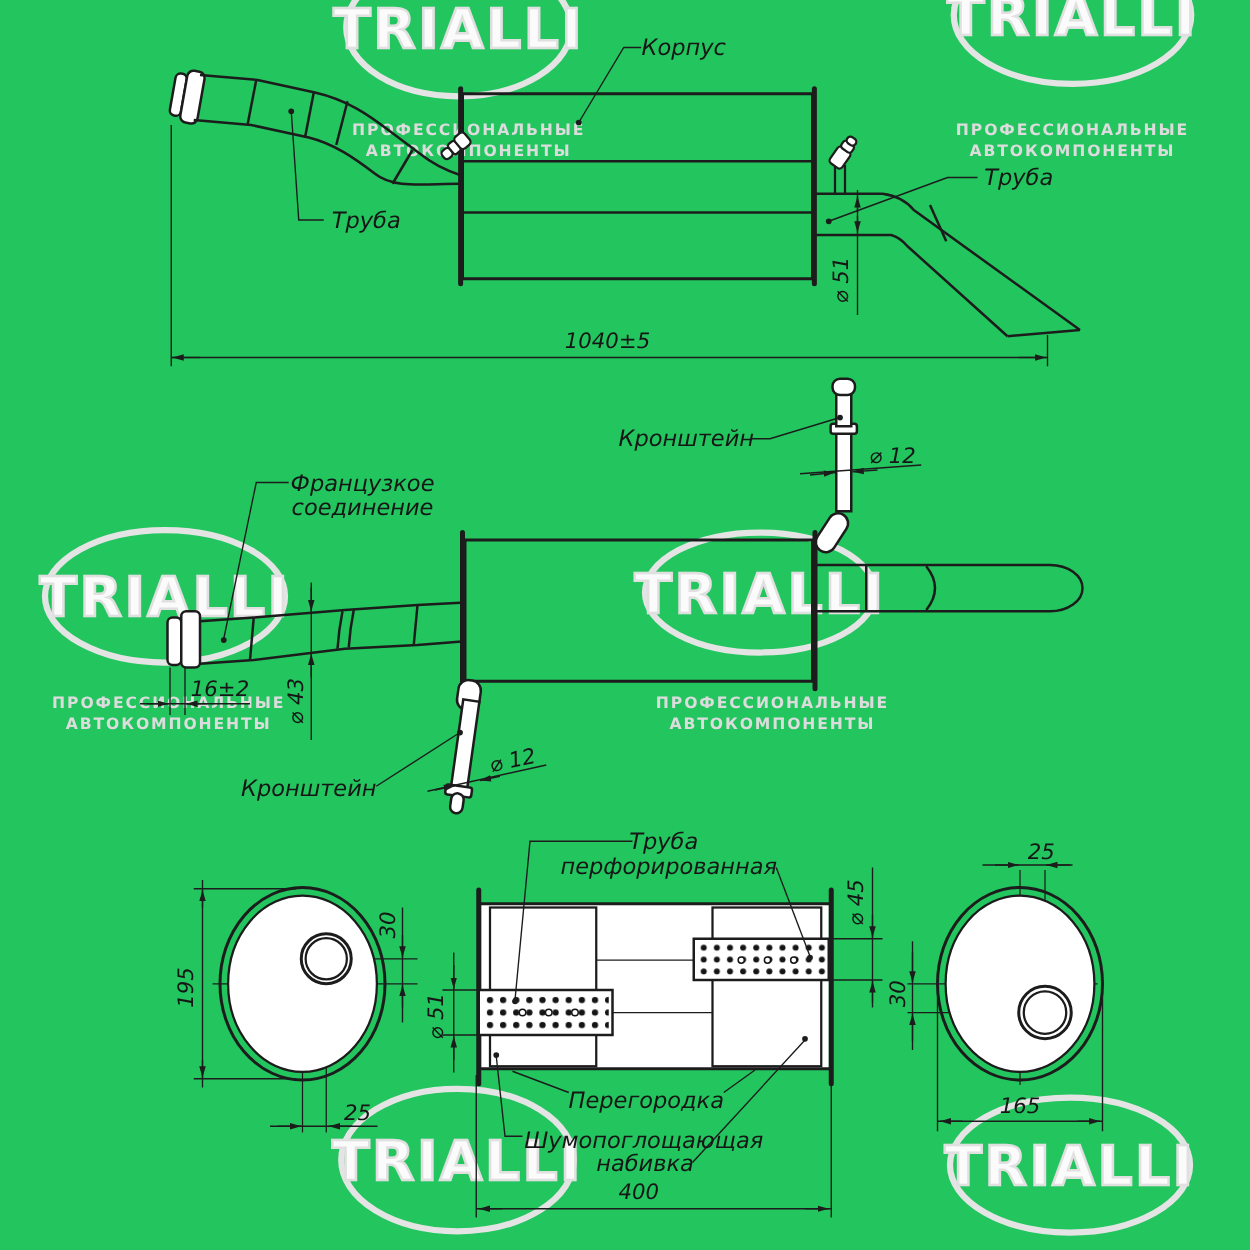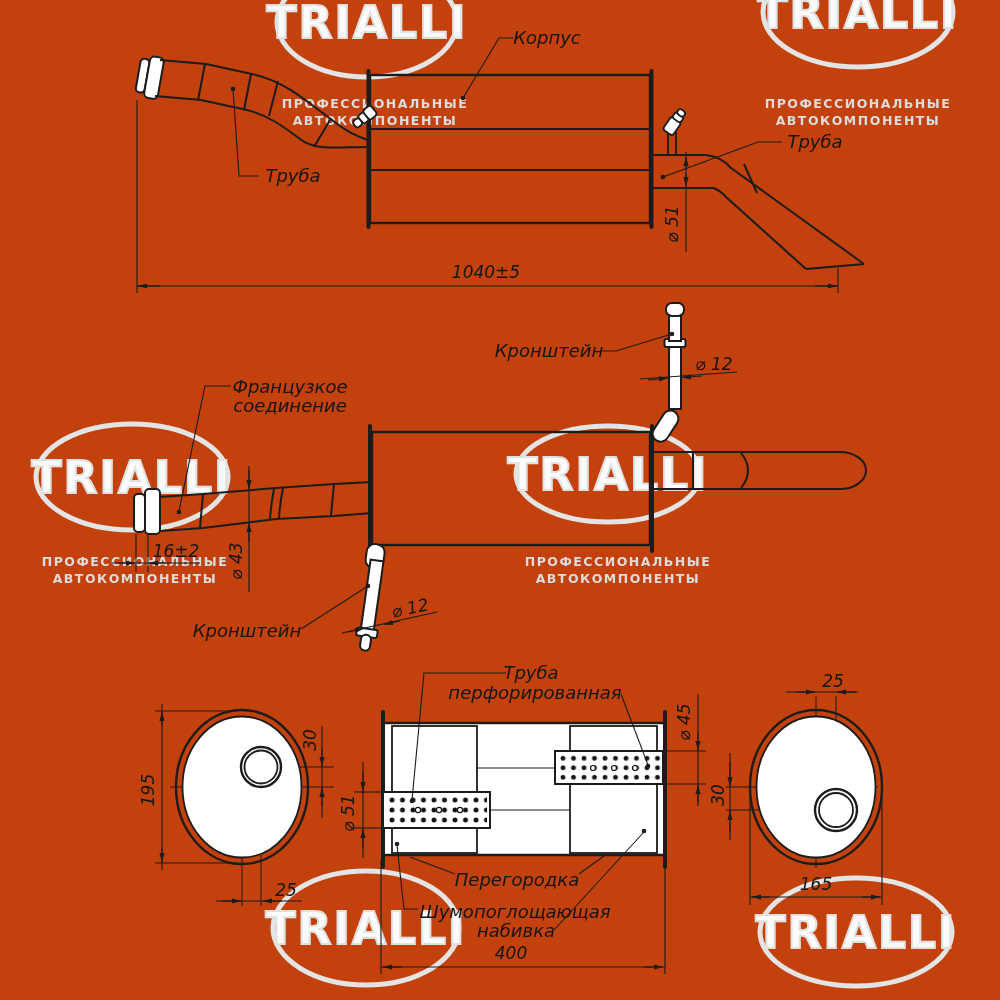--- a/index.html
+++ b/index.html
@@ -1,16 +1,16 @@
 <!DOCTYPE html>
 <html><head>
 <meta charset="utf-8">
 <style>
   html,body{margin:0;padding:0;background:#fff;}
-  .canvas{position:relative;width:1000px;height:1000px;background:#c2410c;overflow:hidden;font-family:"DejaVu Sans",sans-serif;}
+  .canvas{position:relative;width:1000px;height:1000px;background:#22c55e;overflow:hidden;font-family:"DejaVu Sans",sans-serif;}
   svg{display:block;}
   .ln{stroke:#1c1c1c;stroke-width:2;fill:none;stroke-linejoin:round;}
   .ln25{stroke:#1c1c1c;stroke-width:2.4;fill:none;}
   .thick{stroke:#1c1c1c;stroke-width:4;fill:none;stroke-linecap:round;}
   .dim{stroke:#1c1c1c;stroke-width:1.1;fill:none;}
   .thin{stroke:#1c1c1c;stroke-width:1;fill:none;}
   .part{fill:#ffffff;stroke:#1c1c1c;stroke-width:2;}
   .part18{fill:#ffffff;stroke:#1c1c1c;stroke-width:1.8;}
   .dot{fill:#1c1c1c;stroke:none;}
   text.lbl{font:italic 18px "DejaVu Sans",sans-serif;fill:#161616;}

